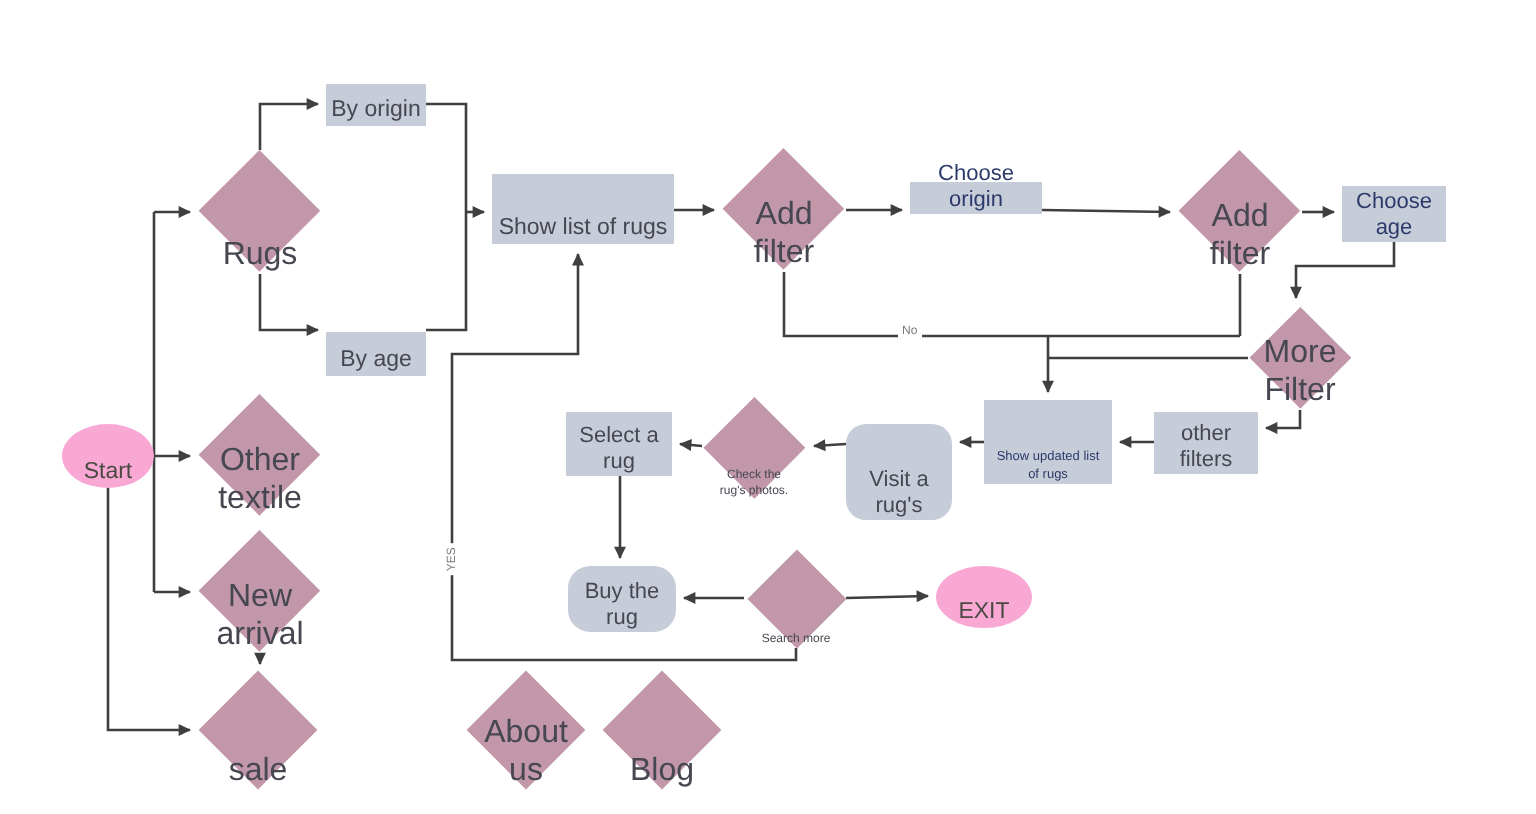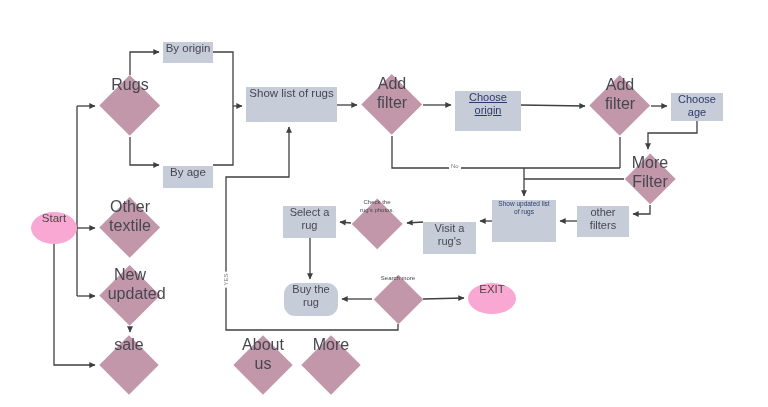--- a/index.html
+++ b/index.html
@@ -1,21 +1,21 @@
 <!DOCTYPE html>
 <html><head>
 <meta charset="utf-8">
 <style>
   html,body{margin:0;padding:0;background:#ffffff;}
   #canvas{
     position:relative;width:768px;height:407px;background:#ffffff;overflow:hidden;
     font-family:"Liberation Sans",sans-serif;color:#474751;
   }
   #edges{position:absolute;left:0;top:0;width:768px;height:407px;}
-  .node{position:absolute;display:flex;align-items:flex-start;justify-content:center;
+  .node{position:absolute;display:flex;align-items:flex-end;justify-content:center;
         text-align:center;line-height:1.2;}
   .rect{background:#c7ccd9;font-size:11px;}
   .rect span{position:relative;padding:0 3px;}
   .one-line{white-space:nowrap;font-size:11.5px;}
   .navy{color:#2c3a6b;}
   .tiny{font-size:6.5px;line-height:1.3;}
   .diamond{background:transparent;font-size:16px;}
   .diamond::before{content:"";position:absolute;inset:15%;background:#c197a9;
         transform:rotate(45deg);}
   .diamond span{position:relative;z-index:1;max-width:72%;}
@@ -74,30 +74,30 @@
     <span>EXIT</span>
   </div>
 
   <div class="node diamond" style="left:99px;top:75px;width:62px;height:62px;">
     <span>Rugs</span>
   </div>
   <div class="node diamond" style="left:99px;top:197px;width:62px;height:62px;">
     <span>Other textile</span>
   </div>
   <div class="node diamond" style="left:99px;top:265px;width:62px;height:62px;">
-    <span>New updated</span>
+    <span>New arrival</span>
   </div>
   <div class="node diamond" style="left:99px;top:335px;width:60px;height:60px;">
     <span>sale</span>
   </div>
   <div class="node diamond" style="left:233px;top:335px;width:60px;height:60px;">
     <span>About us</span>
   </div>
   <div class="node diamond" style="left:301px;top:335px;width:60px;height:60px;">
-    <span>More</span>
+    <span>Blog</span>
   </div>
   <div class="node diamond" style="left:361px;top:74px;width:62px;height:62px;">
     <span>Add filter</span>
   </div>
   <div class="node diamond" style="left:589px;top:75px;width:62px;height:62px;">
     <span>Add filter</span>
   </div>
   <div class="node diamond" style="left:624px;top:153px;width:52px;height:52px;">
     <span>More Filter</span>
   </div>
@@ -110,36 +110,36 @@
 
   <div class="node rect one-line" style="left:163px;top:42px;width:50px;height:21px;">
     <span>By origin</span>
   </div>
   <div class="node rect one-line" style="left:163px;top:154px;width:50px;height:22px;margin-top:12px;">
     <span>By age</span>
   </div>
   <div class="node rect one-line" style="left:246px;top:87px;width:91px;height:35px;">
     <span>Show list of rugs</span>
   </div>
-  <div class="node rect navy" style="left:455px;top:91px;width:66px;height:40px;text-decoration:underline;">
+  <div class="node rect navy" style="left:455px;top:91px;width:66px;height:16px;">
     <span>Choose origin</span>
   </div>
   <div class="node rect navy" style="left:671px;top:93px;width:52px;height:28px;">
     <span>Choose age</span>
   </div>
   <div class="node rect navy tiny" style="left:492px;top:200px;width:64px;height:42px;">
     <span style="max-width:56px;">Show updated list of rugs</span>
   </div>
   <div class="node rect" style="left:577px;top:206px;width:52px;height:31px;">
     <span>other filters</span>
   </div>
   <div class="node rect" style="left:283px;top:206px;width:53px;height:32px;">
     <span>Select a rug</span>
   </div>
-  <div class="node rect" style="left:423px;top:222px;width:53px;height:32px;">
+  <div class="node rect" style="left:423px;top:212px;width:53px;height:48px;border-radius:10px;">
     <span>Visit a rug's</span>
   </div>
   <div class="node rect" style="left:284px;top:283px;width:54px;height:33px;border-radius:11px;">
     <span>Buy the rug</span>
   </div>
 
   <div class="edge-label" style="left:449px;top:163px;">No</div>
   <div class="edge-label vert" style="left:219px;top:276px;">YES</div>
 
 </div>

